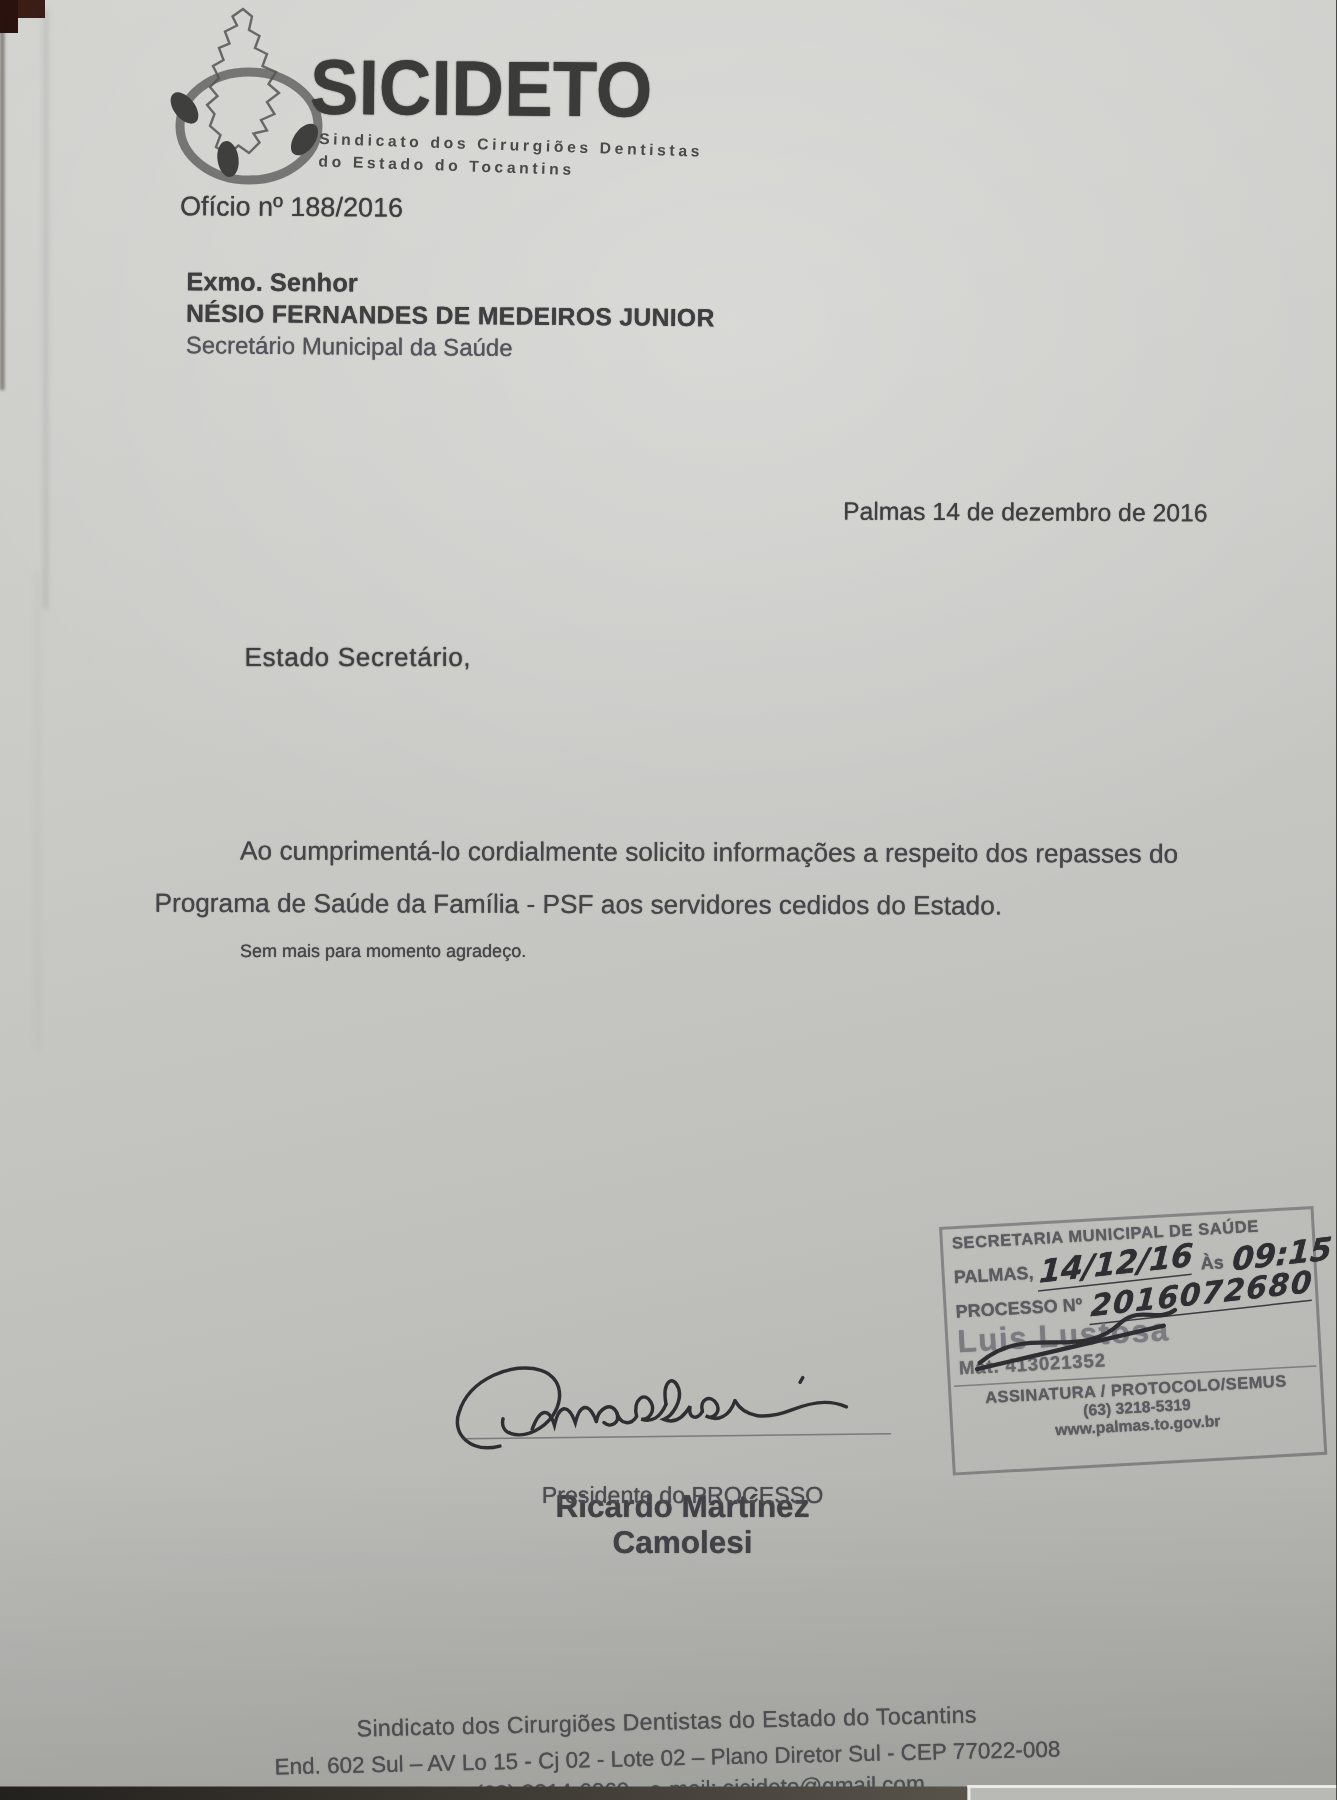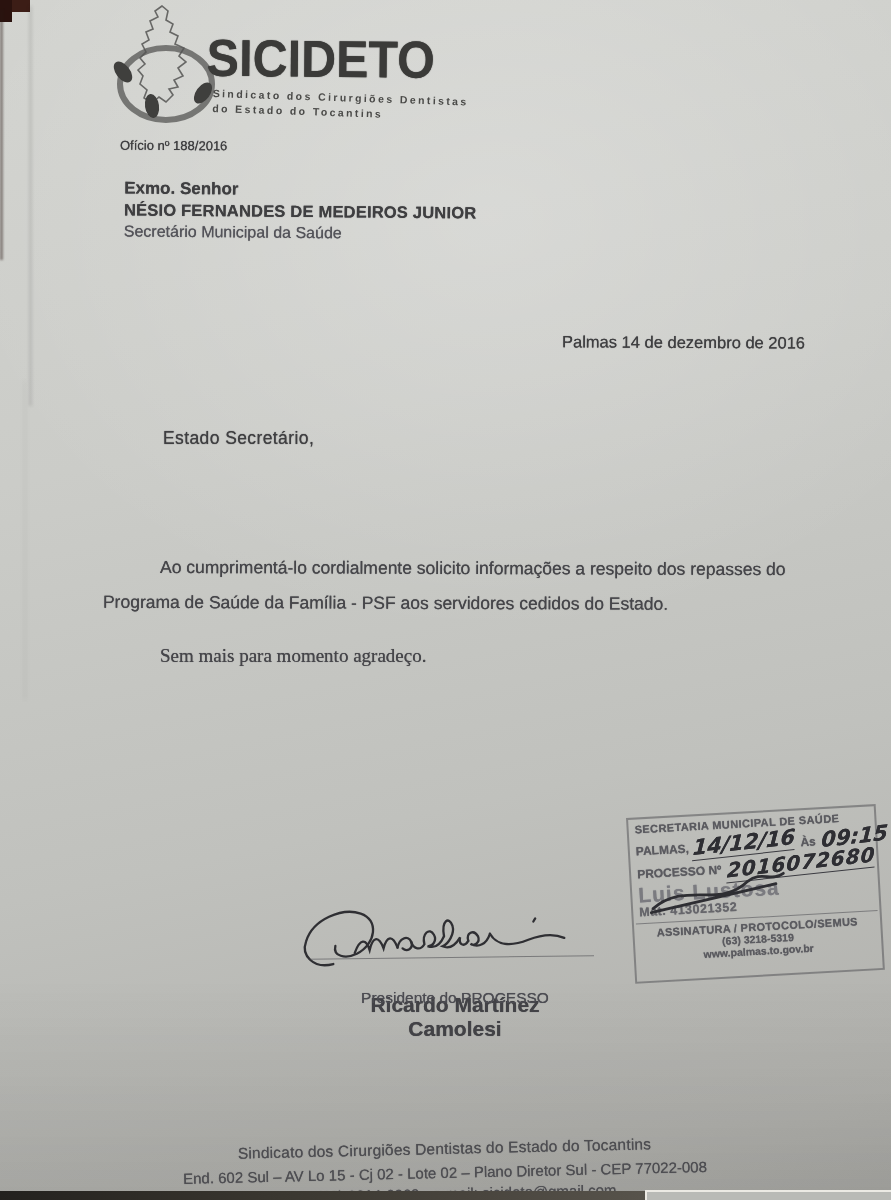--- a/index.html
+++ b/index.html
@@ -22,31 +22,31 @@
   .band-bottom{left:0;top:1191px;width:891px;height:9px;background:linear-gradient(90deg,#23211e 0%,#39362f 30%,#4a463f 55%,#57534b 72%);}
   .band-box{left:645px;top:1190px;width:246px;height:10px;background:#b9bab6;border-top:2px solid #eceae4;border-left:2px solid #eceae4;box-sizing:border-box;}
 
   
   .logo-icon{left:100px;top:2px;width:136px;height:124px;}
   .brand{left:207px;top:28px;font-size:50px;font-weight:bold;color:#3b3b39;
     letter-spacing:0px;transform:rotate(0.5deg) scale(0.97,1.04);transform-origin:left top;text-shadow:0 0 1px #3b3b39;}
   .tagline{left:213px;top:86px;transform:rotate(1.9deg);transform-origin:left top;
     font-size:10.5px;font-weight:bold;letter-spacing:2.4px;line-height:15px;color:#4a4a48;}
 
-  .oficio{left:120px;top:138px;font-size:13px;transform:rotate(0.4deg);}
+  .oficio{left:120px;top:128px;font-size:18px;transform:rotate(0.4deg);}
   .addr{left:124px;top:179px;transform:rotate(0.5deg);line-height:21.5px;}
   .addr .l1{font-size:17px;font-weight:bold;}
   .addr .l2{font-size:16.5px;font-weight:bold;letter-spacing:0.2px;}
   .addr .l3{font-size:16px;color:#54545a;}
 
   .dateline{left:562px;top:333px;font-size:16.5px;transform:rotate(0.3deg);}
   .greeting{left:163px;top:428px;font-size:17.5px;letter-spacing:0.4px;text-shadow:0 0 1px currentColor;}
   .para1{left:103px;top:551px;width:704px;font-size:17.5px;line-height:35px;text-indent:57px;
     color:#46464a;transform:rotate(0.2deg);}
-  .para2{left:160px;top:645px;font-size:19px;color:#46464a;font-family:Liberation Serif, serif;}
+  .para2{left:160px;top:627px;font-size:12px;color:#46464a;}
 
   
   .sig-svg{left:298px;top:896px;}
   .sig-line{left:308px;top:957px;width:286px;height:1px;background:rgba(70,70,74,0.55);transform:rotate(-0.7deg);}
   .sig-name{left:322px;top:966px;width:266px;text-align:center;font-size:21px;font-weight:bold;color:#424246;margin-top:27px;}
   .sig-role{left:322px;top:989px;width:266px;text-align:center;font-size:15.5px;color:#4c4c52;}
 
   
   .stamp{left:626px;top:818px;width:250px;height:166px;transform:rotate(-3.2deg);transform-origin:left top;
     color:#5b5b60;border:2px solid rgba(85,85,90,0.55);box-sizing:border-box;padding:4px 6px 2px 6px;

